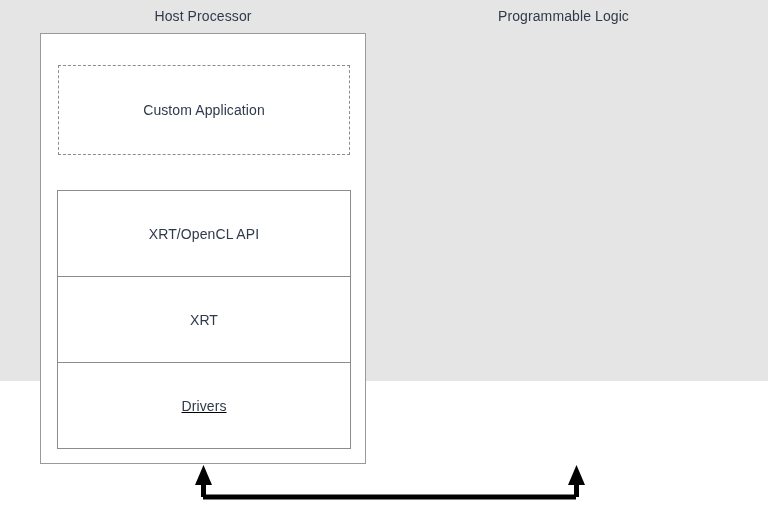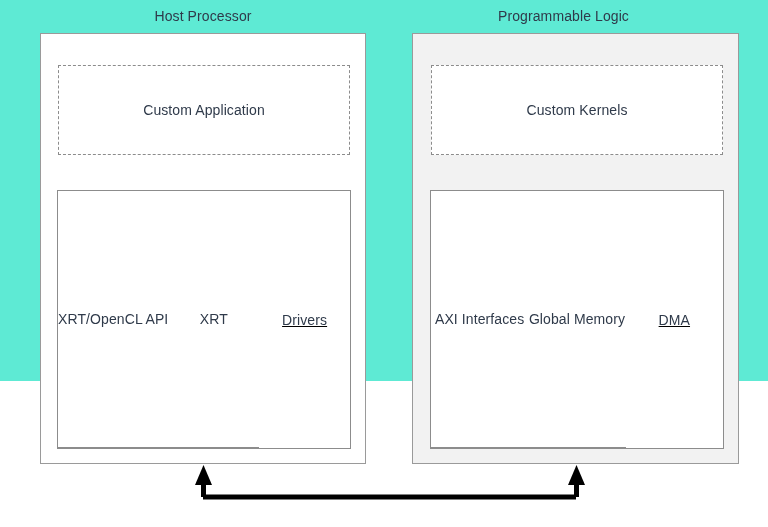--- a/index.html
+++ b/index.html
@@ -10,21 +10,21 @@
   body {
     width: 768px;
     height: 527px;
     font-family: "Liberation Sans", sans-serif;
     overflow: hidden;
   }
   #canvas {
     position: relative;
     width: 768px;
     height: 381px;
-    background: #5eead4;
+    background: #e5e5e5;
   }
 
   .col-title {
     position: absolute;
     text-align: center;
     font-size: 14px;
     color: #2f3a4a;
     letter-spacing: 0.1px;
     white-space: nowrap;
     line-height: 18px;
@@ -48,21 +48,21 @@
     align-items: center;
     justify-content: center;
   }
 
   .stack {
     position: absolute;
     box-sizing: border-box;
     border: 1px solid #8c8c8c;
     background: #ffffff;
     display: flex;
-    flex-direction: row;
+    flex-direction: column;
   }
   .stack-row {
     box-sizing: border-box;
     flex: 1 1 0;
     display: flex;
     align-items: center;
     justify-content: center;
     border-bottom: 1px solid #8c8c8c;
     background: #ffffff;
   }
@@ -105,38 +105,20 @@
       </div>
       <div class="stack-row">
         <span class="box-label">XRT</span>
       </div>
       <div class="stack-row">
         <span class="box-label">Drivers</span>
       </div>
     </div>
   </div>
 
-  <div class="panel panel-logic" style="left:412px; top:33px; width:327px; height:431px;">
-
-    <div class="dashed-box" style="left:18px; top:31px; width:292px; height:90px;">
-      <span class="box-label">Custom Kernels</span>
-    </div>
-
-    <div class="stack" style="left:17px; top:156px; width:294px; height:259px;">
-      <div class="stack-row">
-        <span class="box-label">AXI Interfaces</span>
-      </div>
-      <div class="stack-row">
-        <span class="box-label">Global Memory</span>
-      </div>
-      <div class="stack-row">
-        <span class="box-label">DMA</span>
-      </div>
-    </div>
-  </div>
 
   <svg id="connector" viewBox="0 0 768 527">
 
     <path d="M 203 497 L 576 497" stroke="#000000" stroke-width="5" fill="none"></path>
 
     <path d="M 203.5 497 L 203.5 481" stroke="#000000" stroke-width="5" fill="none"></path>
 
     <path d="M 576.5 497 L 576.5 481" stroke="#000000" stroke-width="5" fill="none"></path>
 
     <polygon points="203.5,465 212,485 195,485" fill="#000000"></polygon>

